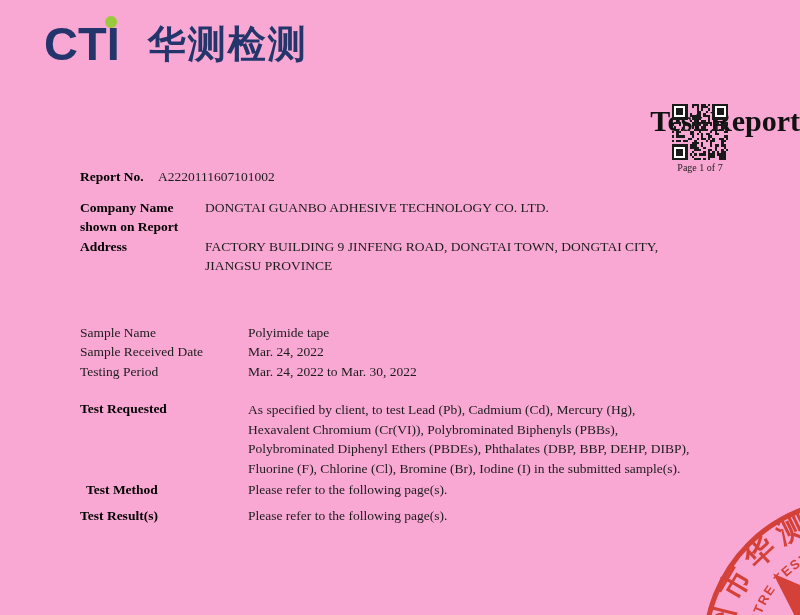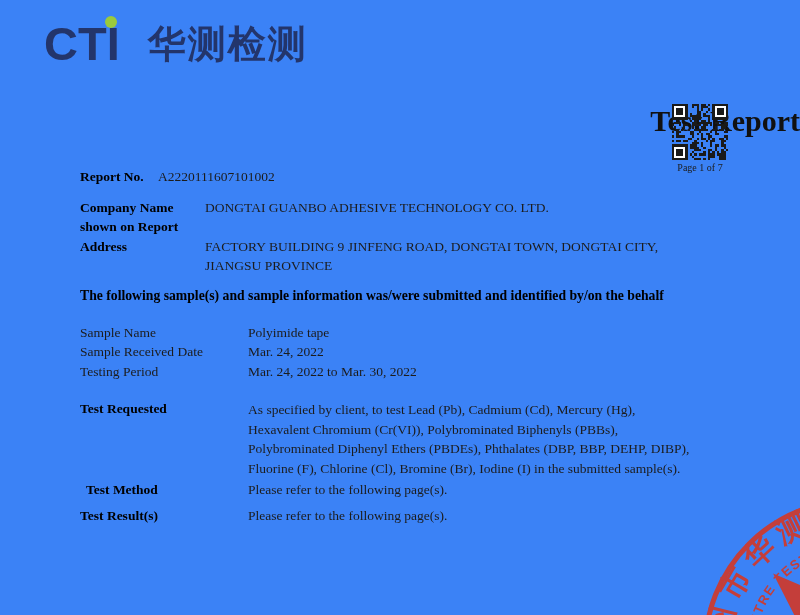--- a/index.html
+++ b/index.html
@@ -1,18 +1,18 @@
 <!DOCTYPE html>
 <html><head>
 <meta charset="utf-8">
 <style>
   html,body { margin:0; padding:0; background:#e8e8e8; }
   .page {
     position:relative; width:800px; height:615px; margin:0 auto;
-    background:#3b82f6; overflow:hidden;
+    background:#f9a8d4; overflow:hidden;
     font-family:"Liberation Serif", serif; color:#1c1c1c;
   }
   .abs { position:absolute; }
 
   
   .logo { left:44px; top:22px; display:flex; align-items:flex-end; }
   .logo-cti {
     position:relative; font-family:"Liberation Sans", sans-serif;
     font-weight:bold; font-size:47px; line-height:0.92;
     color:#23356b; letter-spacing:0px;
@@ -293,21 +293,20 @@
   </div>
   <div class="abs val" style="left:205px; top:199px;">DONGTAI GUANBO ADHESIVE TECHNOLOGY CO. LTD.</div>
 
   <div class="abs lbl" style="left:80px; top:238px;">Address</div>
   <div class="abs val" style="left:205px; top:238px;">
     <div>FACTORY BUILDING 9 JINFENG ROAD, DONGTAI TOWN, DONGTAI CITY,</div>
     <div>JIANGSU PROVINCE</div>
   </div>
 
   <div class="abs stmt" style="left:80px; top:287px;">
-    <div>The following sample(s) and sample information was/were submitted and identified by/on the behalf</div>
   </div>
 
   <div class="abs val" style="left:80px; top:324px;">Sample Name</div>
   <div class="abs val" style="left:248px; top:324px;">Polyimide tape</div>
 
   <div class="abs val" style="left:80px; top:343px;">Sample Received Date</div>
   <div class="abs val" style="left:248px; top:343px;">Mar. 24, 2022</div>
 
   <div class="abs val" style="left:80px; top:363px;">Testing Period</div>
   <div class="abs val" style="left:248px; top:363px;">Mar. 24, 2022 to Mar. 30, 2022</div>

